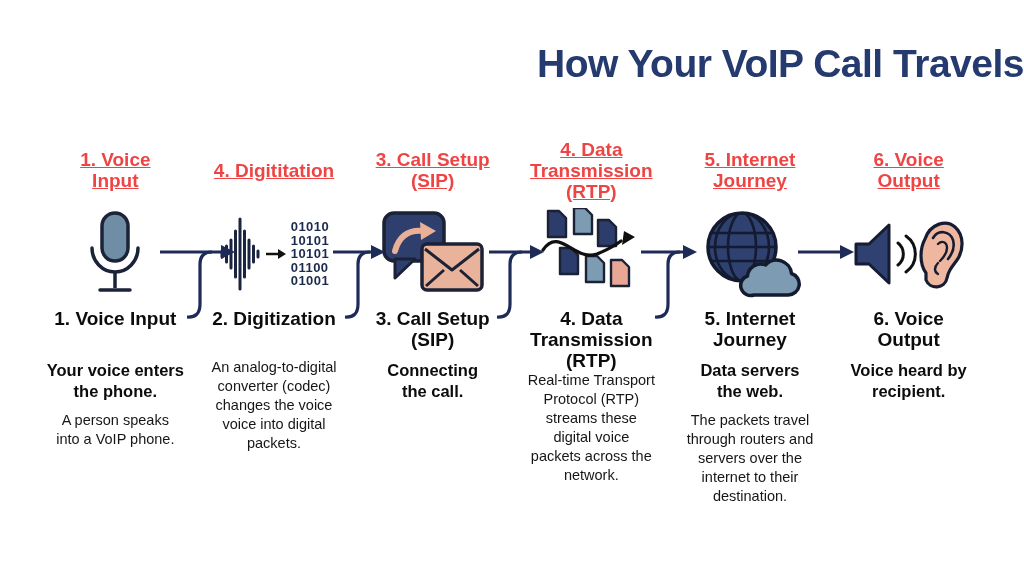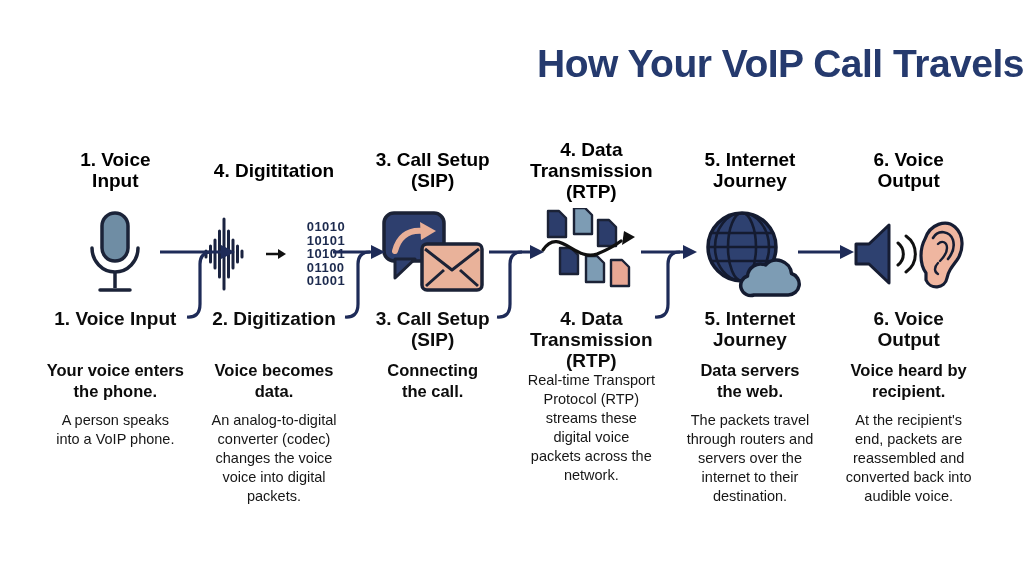--- a/index.html
+++ b/index.html
@@ -14,24 +14,25 @@
     text-align:right;font-size:39px;font-weight:bold;
     color:#253a6e;letter-spacing:-0.5px;
   }
   .grid{
     position:absolute;left:38px;right:38px;top:134px;
     display:grid;grid-template-columns:repeat(6,1fr);column-gap:4px;
   }
   .col{display:flex;flex-direction:column;align-items:center;text-align:center;}
   .toplabel{
     height:72px;display:flex;align-items:center;justify-content:center;
-    font-weight:bold;font-size:19px;line-height:21px;color:#000000;
+    font-weight:bold;font-size:19px;line-height:21px;color:#ef4444;
     white-space:pre-line;
-  }
-  .iconbox{height:96px;display:flex;align-items:center;justify-content:center;gap:20px;}
+    text-decoration:underline;
+  }
+  .iconbox{height:96px;display:flex;align-items:center;justify-content:center;gap:4px;}
   .botlabel{
     min-height:56px;padding-top:6px;box-sizing:border-box;
     font-weight:bold;font-size:19px;line-height:21px;color:#0c0c0c;
     white-space:pre-line;
   }
   .subtitle{
     font-weight:bold;font-size:16.5px;line-height:21px;
     white-space:pre-line;margin:2px 0 9px 0;color:#0c0c0c;
   }
   .desc{
@@ -91,22 +92,20 @@
         <line x1="1" y1="7" x2="13" y2="7" stroke="#111" stroke-width="2.5"></line>
         <polygon points="13,2 13,12 21,7" fill="#111"></polygon>
       </svg>
       <div class="binary">01010
 10101
 10101
 01100
 01001</div>
     </div>
     <div class="botlabel">2. Digitization</div>
-    <div class="subtitle">Voice becomes
-data.</div>
     <div class="desc">An analog-to-digital
 converter (codec)
 changes the voice
 voice into digital
 packets.</div>
   </div>
 
   <div class="col">
     <div class="toplabel">3. Call Setup
 (SIP)</div>
@@ -199,25 +198,20 @@
         <path d="M73,60 C66,50 67,35 72,26 C77,11 93,6 102,14 C111,22 111,37 104,47 C98,55 95,59 94,65 C92,76 77,77 73,67 Z" fill="#efb6a0" stroke="#161d33" stroke-width="3.2" stroke-linejoin="round"></path>
         <path d="M80,25 C85,16 97,18 100,27 C102,34 99,41 95,46" fill="none" stroke="#161d33" stroke-width="2.6" stroke-linecap="round"></path>
         <path d="M85,31 C89,27 94,29 94,35 C94,40 90,45 87,48" fill="none" stroke="#161d33" stroke-width="2.4" stroke-linecap="round"></path>
         <path d="M85,50 C81,54 81,59 85,61" fill="none" stroke="#161d33" stroke-width="2.4" stroke-linecap="round"></path>
       </svg>
     </div>
     <div class="botlabel">6. Voice
 Output</div>
     <div class="subtitle">Voice heard by
 recipient.</div>
-    <div class="desc">At the recipient's
-end, packets are
-reassembled and
-converted back into
-audible voice.</div>
   </div>
 
 </div>
 
 <svg class="overlay" width="1024" height="572" viewBox="0 0 1024 572">
   <g stroke="#1e2b58" stroke-width="3.2" fill="none">
 
     <line x1="160" y1="252" x2="221" y2="252"></line>
     <path d="M212,252 Q200,252 200,264 V304 Q200,318 187,317"></path>
 

